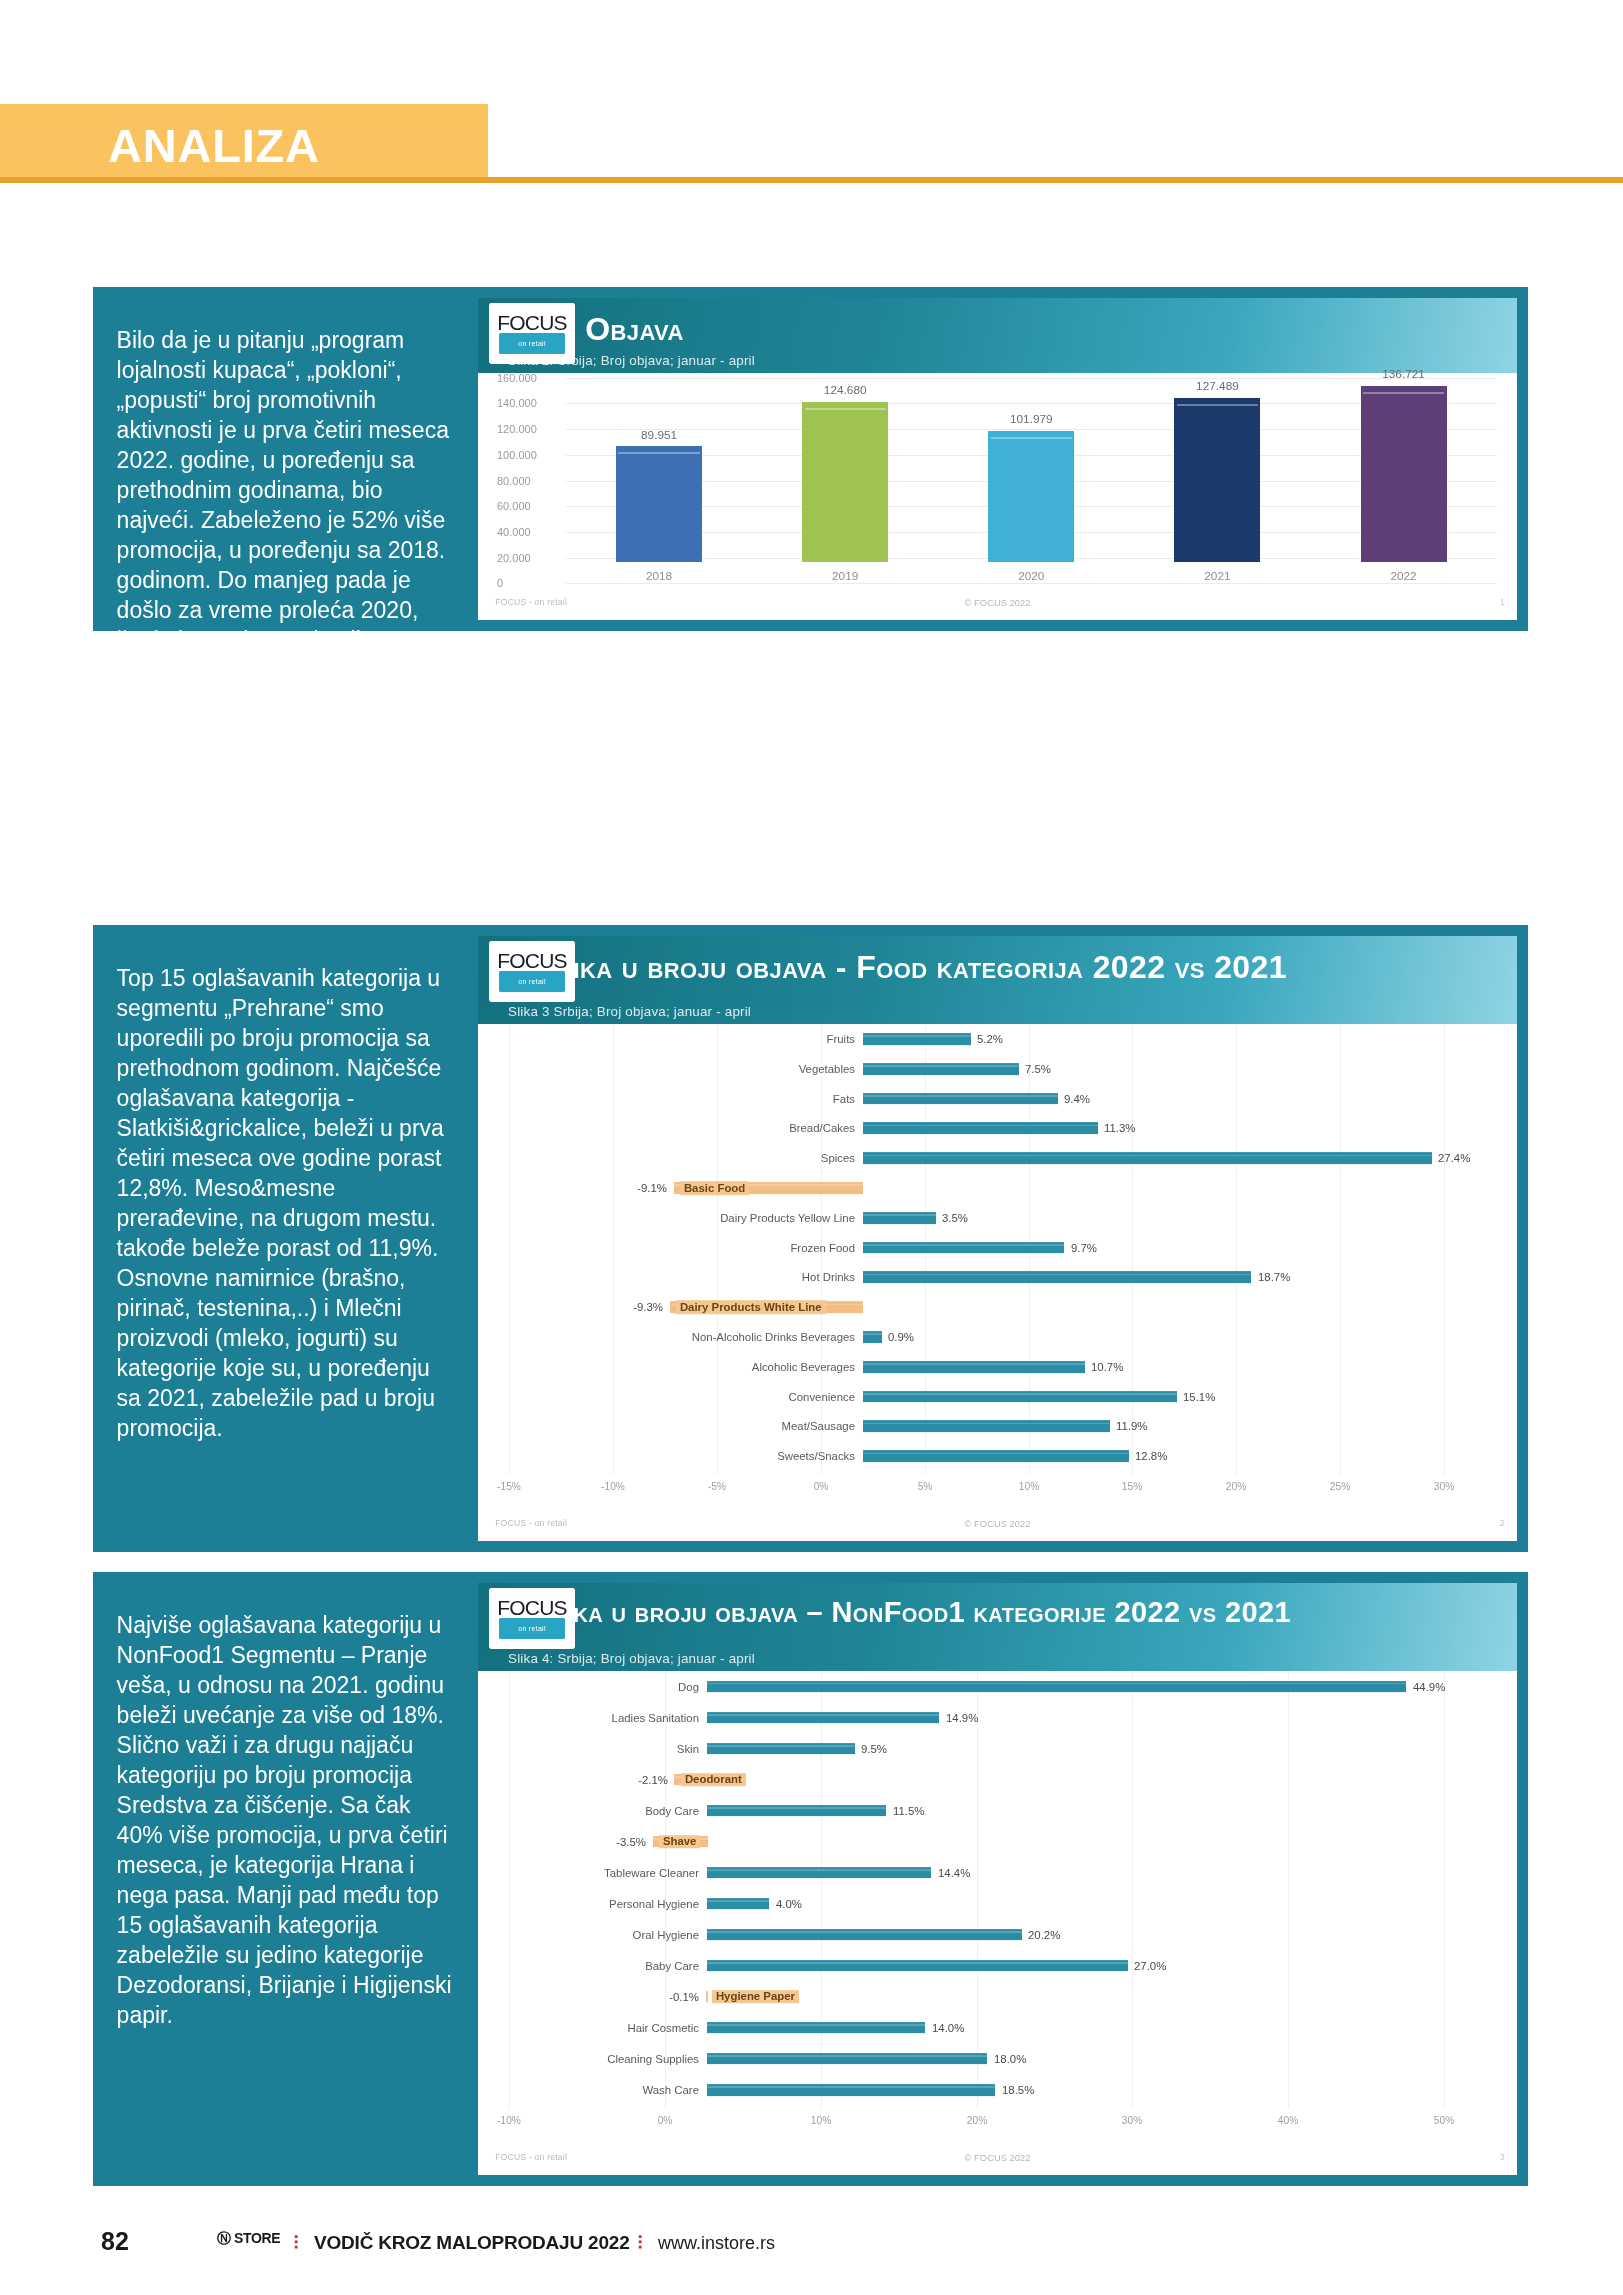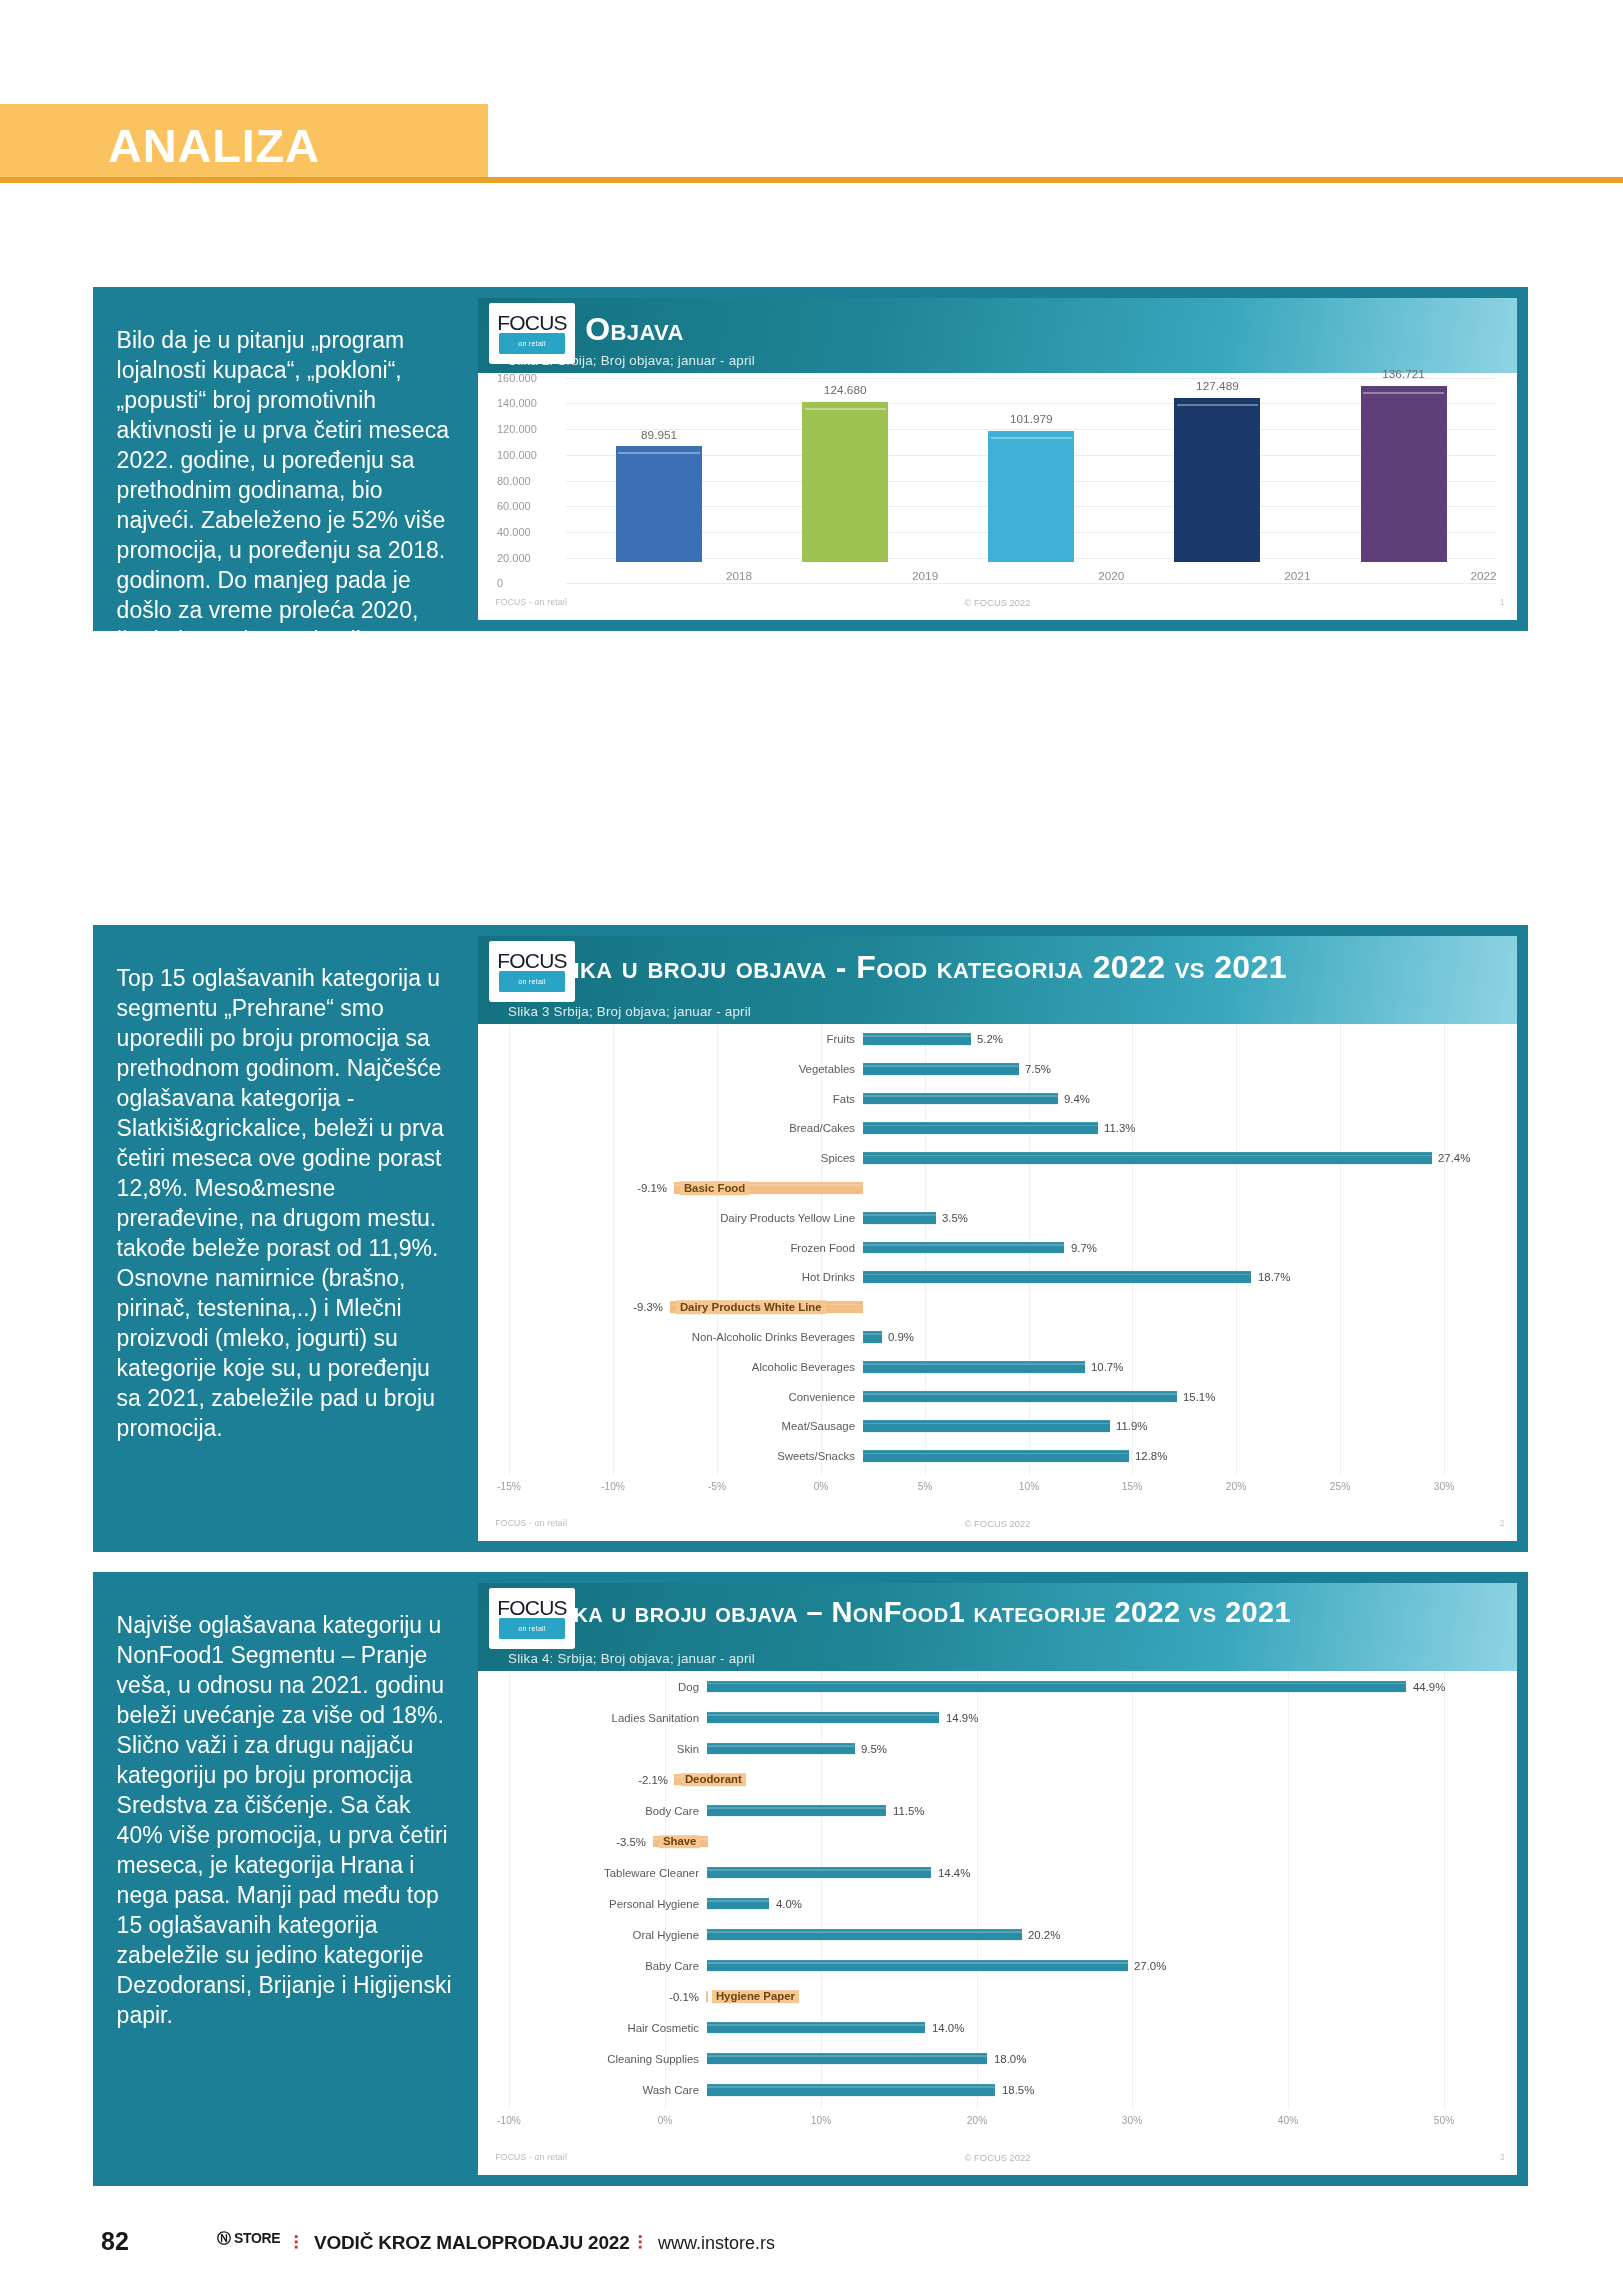--- a/index.html
+++ b/index.html
@@ -59,21 +59,21 @@
   
   .col-plot { position:absolute; left:0; right:0; top:75px; bottom:31px; }
   .col-ylab { position:absolute; left:19px; font-size:11px; color:#9a9a9a; transform:translateY(-50%); }
   .col-grid { position:absolute; left:88px; right:20.4px; height:0.8px; background:#ececec; }
   .col-bars { position:absolute; left:88px; right:20.4px; top:0; bottom:27px; display:flex; align-items:flex-end; }
   .col-slot { flex:1; display:flex; flex-direction:column; align-items:center; justify-content:flex-end; height:100%; position:relative; }
   .col-bar { width:86px; position:relative; }
   .col-bar::after { content:""; position:absolute; left:2.4px; right:2.4px; top:5.5px; height:2.4px; background:rgba(255,255,255,.35); }
   .col-val { position:absolute; font-size:11.8px; color:#6b6b6b; white-space:nowrap; }
   .col-xlab { position:absolute; left:88px; right:20.4px; bottom:6.3px; display:flex; }
-  .col-xlab div { flex:1; text-align:right; font-size:11.8px; color:#8e8e8e; }
+  .col-xlab div { flex:1; text-align:center; font-size:11.8px; color:#8e8e8e; }
 
   
   .bar-plot { position:absolute; left:0; right:0; top:88px; bottom:46px; }
   .bar-vgrid { position:absolute; top:0; bottom:20.4px; width:0.8px; background:#f0f0f0; }
   .bar-vlab { position:absolute; bottom:3.1px; font-size:10.2px; color:#9e9e9e; transform:translateX(-50%); }
   .bar-rows { position:absolute; left:0; right:0; top:0; bottom:23.6px; display:flex; flex-direction:column; justify-content:space-around;padding-left:42px; }
   .bar-row { position:relative; height:15.7px; }
   .bar-cat {
     position:absolute; font-size:11.4px; color:#5a5a5a; white-space:nowrap;
     top:50%; transform:translateY(-50%); text-align:right;

